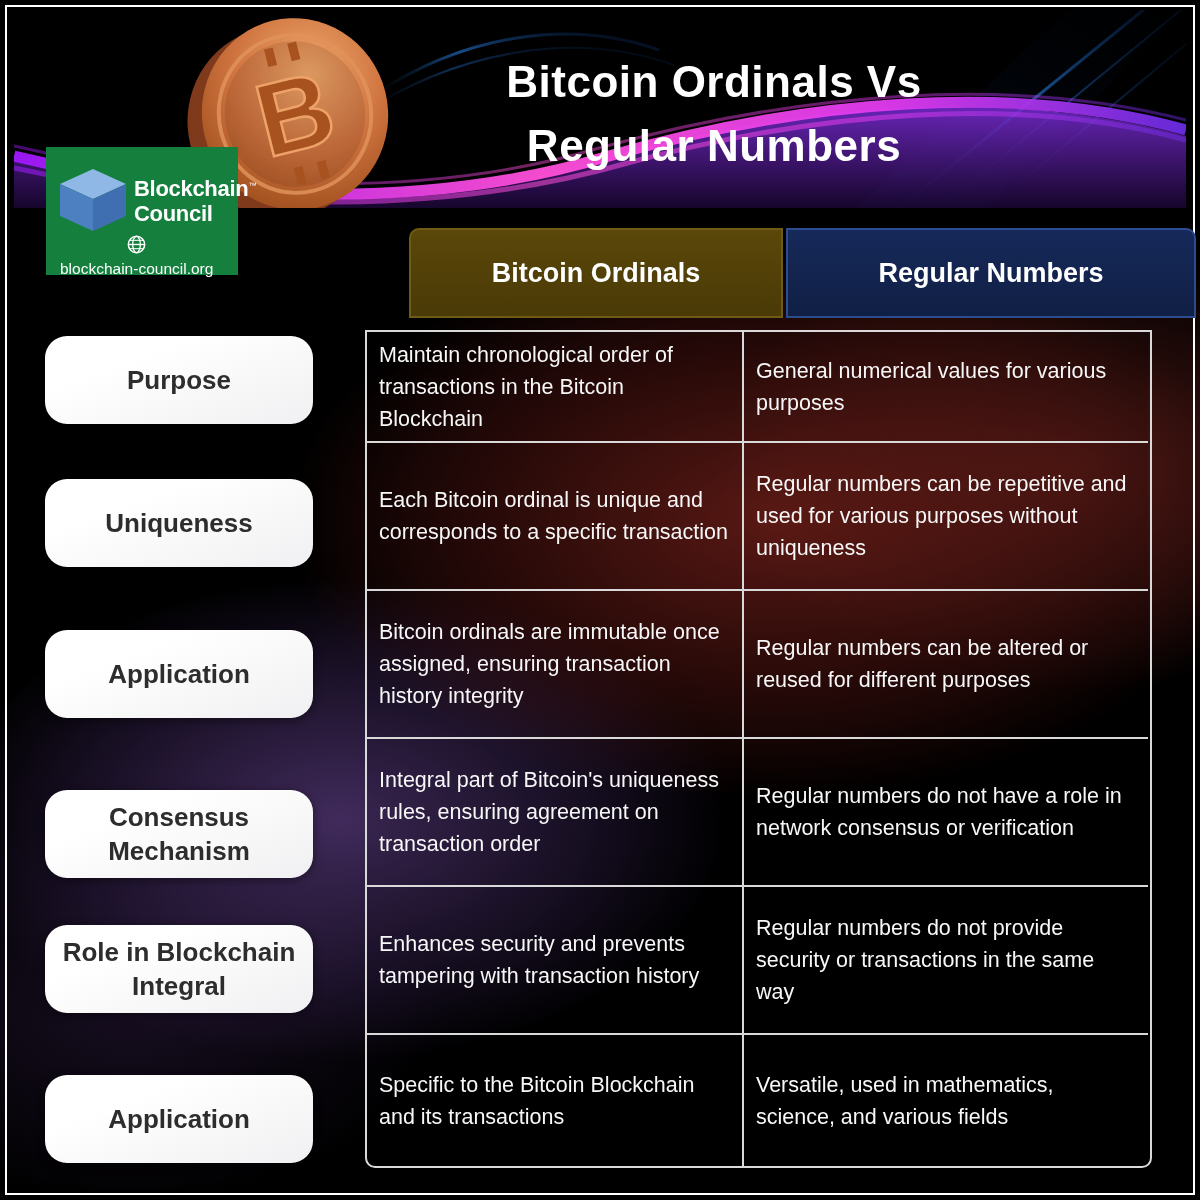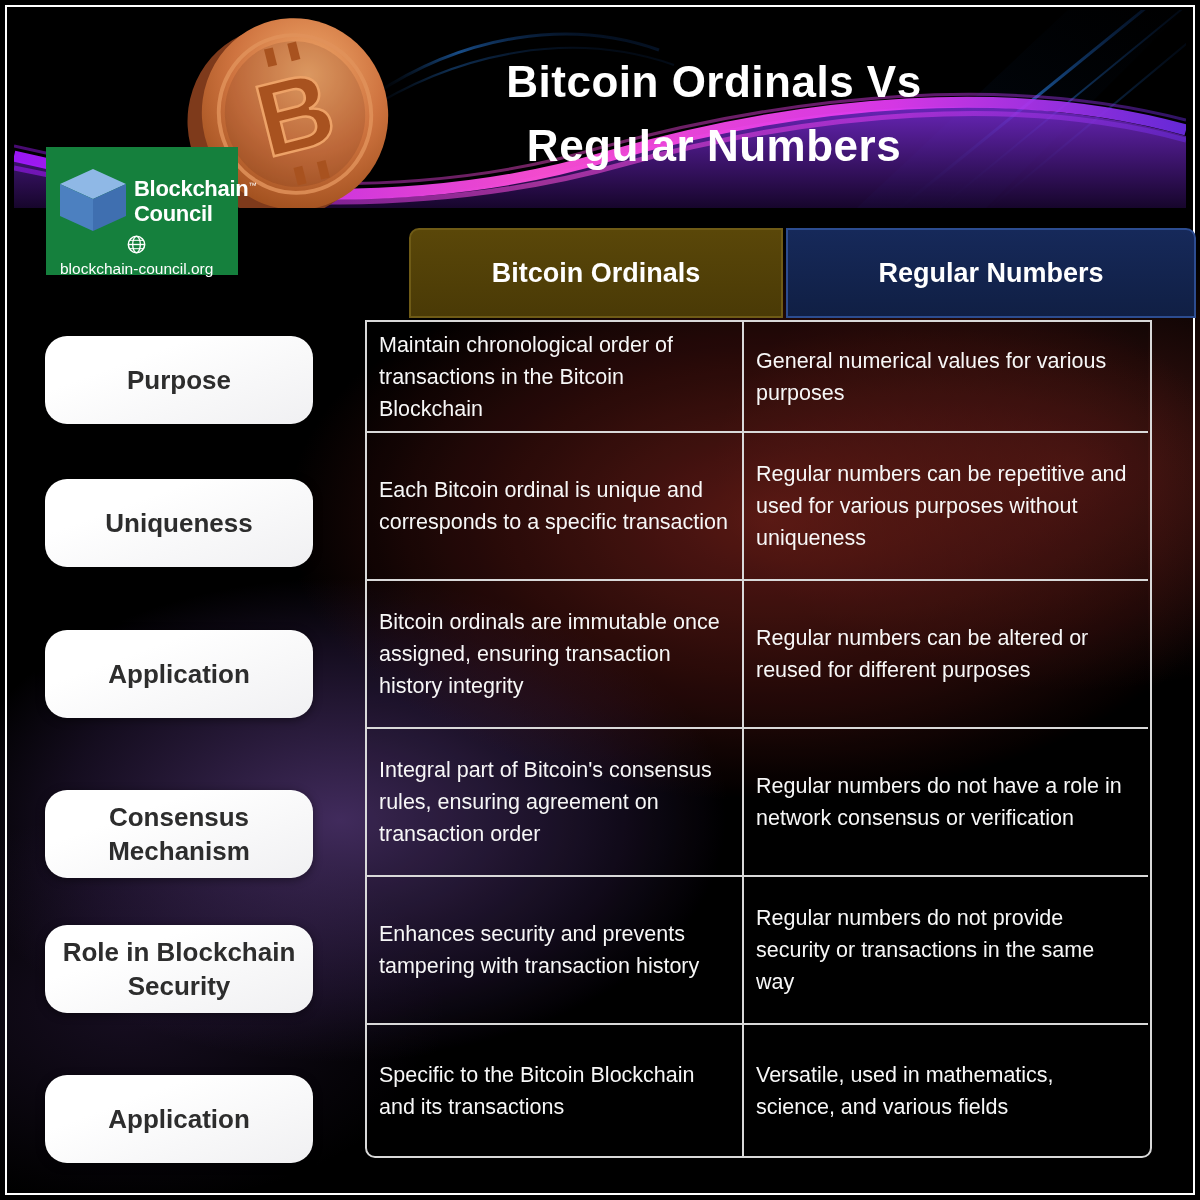--- a/index.html
+++ b/index.html
@@ -29,21 +29,21 @@
   .pill{position:absolute;left:45px;width:268px;height:88px;background:linear-gradient(160deg,#ffffff 30%,#f0f0f2);
         border-radius:22px;display:flex;align-items:center;justify-content:center;text-align:center;
         color:#2d2d2d;font-size:26px;font-weight:600;line-height:34px;box-shadow:0 2px 10px rgba(0,0,0,0.45);padding:0 2px;box-sizing:border-box;}
   
   .table{position:absolute;left:365px;top:228px;width:787px;}
   .thead{display:grid;grid-template-columns:374px 410px;gap:3px;padding-left:44px;}
   .th{height:90px;display:flex;align-items:center;justify-content:center;color:#fff;
       font-size:27px;font-weight:700;box-sizing:border-box;}
   .th.gold{background:linear-gradient(180deg,#5a4709,#4a3a06);border:2px solid #6f5b16;border-radius:10px 0 0 0;}
   .th.navy{background:linear-gradient(180deg,#16295a,#101f44);border:2px solid #2c4c90;border-radius:0 10px 0 0;}
-  .tbody{margin-top:2px;border:2px solid #d9d9d9;border-radius:0 0 10px 10px;
+  .tbody{margin-top:12px;border:2px solid #d9d9d9;border-radius:0 0 10px 10px;
          display:grid;grid-template-columns:375px 406px;
          grid-template-rows:111px 148px 148px 148px 148px 131px;}
   .td{border-bottom:2px solid #d9d9d9;color:#f7f7f7;font-size:21.5px;line-height:32px;font-weight:400;
       display:flex;align-items:center;box-sizing:border-box;padding:8px 12px 8px 12px;background:rgba(0,0,0,0.10);}
   .td.right{border-left:2px solid #d9d9d9;padding-right:18px;}
   .td.last{border-bottom:none;}
   .td.bl{border-radius:0 0 0 9px;}
   .td.br{border-radius:0 0 9px 0;}
 </style>
 </head>
@@ -133,35 +133,35 @@
       <line x1="2.6" y1="14.4" x2="17.4" y2="14.4" stroke="#fff" stroke-width="1.1"></line>
     </svg>
     <span>blockchain-council.org</span>
   </div>
 </div>
 
 <div class="pill" style="top:336px">Purpose</div>
 <div class="pill" style="top:479px">Uniqueness</div>
 <div class="pill" style="top:630px">Application</div>
 <div class="pill" style="top:790px">Consensus Mechanism</div>
-<div class="pill" style="top:925px">Role in Blockchain Security</div>
+<div class="pill" style="top:925px">Role in Blockchain Integral</div>
 <div class="pill" style="top:1075px">Application</div>
 
 <div class="table">
   <div class="thead">
     <div class="th gold">Bitcoin Ordinals</div>
     <div class="th navy">Regular Numbers</div>
   </div>
   <div class="tbody">
     <div class="td left">Maintain chronological order of transactions in the Bitcoin Blockchain</div>
     <div class="td right">General numerical values for various purposes</div>
     <div class="td left">Each Bitcoin ordinal is unique and corresponds to a specific transaction</div>
     <div class="td right">Regular numbers can be repetitive and used for various purposes without uniqueness</div>
     <div class="td left">Bitcoin ordinals are immutable once assigned, ensuring transaction history integrity</div>
     <div class="td right">Regular numbers can be altered or reused for different purposes</div>
-    <div class="td left">Integral part of Bitcoin's consensus rules, ensuring agreement on transaction order</div>
+    <div class="td left">Integral part of Bitcoin's uniqueness rules, ensuring agreement on transaction order</div>
     <div class="td right">Regular numbers do not have a role in network consensus or verification</div>
     <div class="td left">Enhances security and prevents tampering with transaction history</div>
     <div class="td right">Regular numbers do not provide security or transactions in the same way</div>
     <div class="td left last bl">Specific to the Bitcoin Blockchain and its transactions</div>
     <div class="td right last br">Versatile, used in mathematics, science, and various fields</div>
   </div>
 </div>
 
 </body></html>

